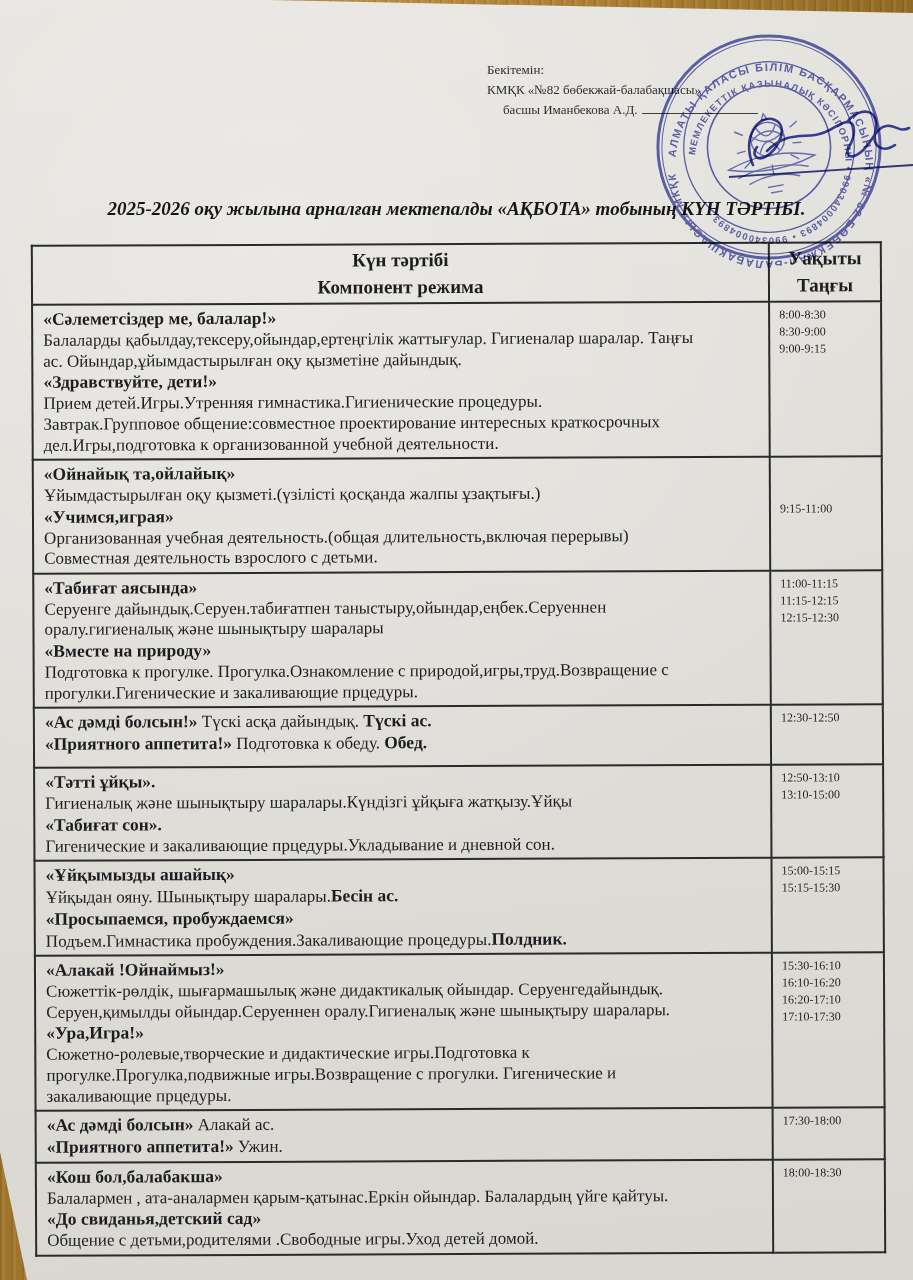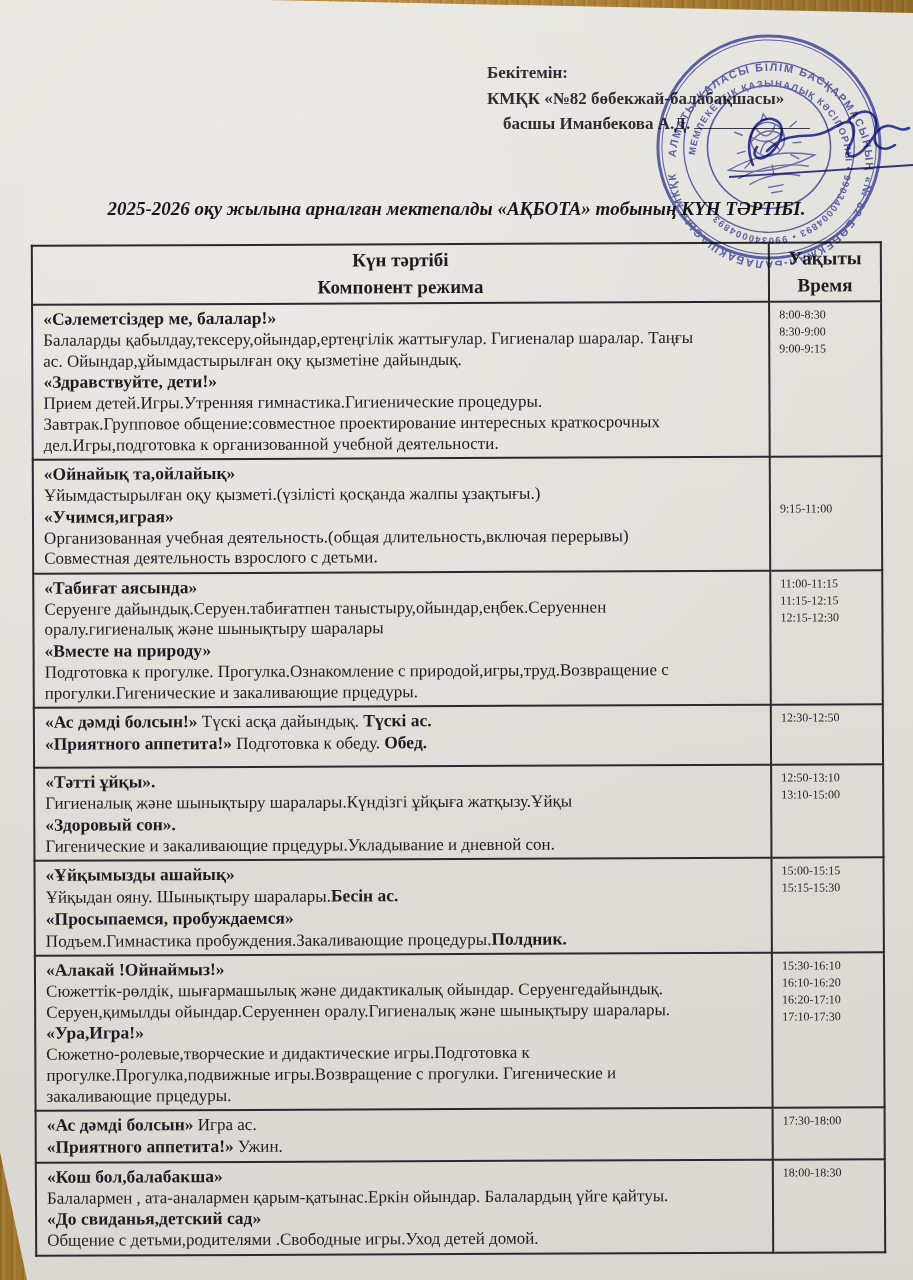--- a/index.html
+++ b/index.html
@@ -18,21 +18,21 @@
   
   .paper{
     position:absolute;inset:0;
     background:
       radial-gradient(circle at 30% 20%, rgba(255,255,255,.25), rgba(0,0,0,0) 55%),
       linear-gradient(175deg,#e6e4df 0%,#e0ded9 45%,#d9d7d2 100%);
     clip-path:polygon(0 0, 268px 0, 100% 13px, 100% 100%, 27px 100%, 0 1152px);
   }
   .approval{
     position:absolute;left:487px;top:60px;width:400px;
-    font-weight:bold;font-size:17px;line-height:1.5;color:#2e2e30;
+    font-weight:normal;font-size:13px;line-height:1.5;color:#2e2e30;
   }
   .approval .ln{white-space:nowrap;}
   .approval .ln-last{padding-left:16px;}
   .sig-underline{display:inline-block;width:116px;border-bottom:1.6px solid #3c3c44;height:14px;margin-left:4px;}
   .titles{
     position:absolute;left:0;top:196px;width:913px;text-align:center;
     font-weight:bold;font-style:italic;color:#17171a;line-height:1.32;
   }
   .titles .t1{font-size:19px;}
   .titles .t2{font-size:19.5px;letter-spacing:.2px;}
@@ -96,21 +96,21 @@
         <col style="width:112px">
       </colgroup>
     <thead>
       <tr>
         <th class="col-activity">
           <div>Күн  тәртібі</div>
           <div>Компонент режима</div>
         </th>
         <th class="col-time">
           <div>Уақыты</div>
-          <div>Время</div>
+          <div>Таңғы</div>
         </th>
       </tr>
     </thead>
     <tbody>
         <tr>
           <td class="cell-activity">
             <div class="line"><span class="seg bold">«Сәлеметсіздер ме, балалар!»</span></div>
             <div class="line"><span class="seg">Балаларды қабылдау,тексеру,ойындар,ертеңгілік жаттығулар. Гигиеналар шаралар. Таңғы</span></div>
             <div class="line"><span class="seg">ас. Ойындар,ұйымдастырылған оқу қызметіне дайындық.</span></div>
             <div class="line"><span class="seg bold">«Здравствуйте, дети!»</span></div>
@@ -157,21 +157,21 @@
             <div class="line"><span class="seg bold">«Приятного аппетита!»</span><span class="seg">  Подготовка к обеду. </span><span class="seg bold">Обед.</span></div>
           </td>
           <td class="cell-time">
             <div class="time-line">12:30-12:50</div>
           </td>
         </tr>
         <tr>
           <td class="cell-activity">
             <div class="line"><span class="seg bold">«Тәтті ұйқы».</span></div>
             <div class="line"><span class="seg">Гигиеналық және шынықтыру шаралары.Күндізгі ұйқыға жатқызу.Ұйқы</span></div>
-            <div class="line"><span class="seg bold">«Здоровый сон».</span></div>
+            <div class="line"><span class="seg bold">«Табиғат сон».</span></div>
             <div class="line"><span class="seg">Гигенические и закаливающие прцедуры.Укладывание и дневной сон.</span></div>
           </td>
           <td class="cell-time">
             <div class="time-line">12:50-13:10</div>
             <div class="time-line">13:10-15:00</div>
           </td>
         </tr>
         <tr>
           <td class="cell-activity">
             <div class="line"><span class="seg bold">«Ұйқымызды ашайық»</span></div>
@@ -196,21 +196,21 @@
           </td>
           <td class="cell-time">
             <div class="time-line">15:30-16:10</div>
             <div class="time-line">16:10-16:20</div>
             <div class="time-line">16:20-17:10</div>
             <div class="time-line">17:10-17:30</div>
           </td>
         </tr>
         <tr>
           <td class="cell-activity">
-            <div class="line"><span class="seg bold">«Ас дәмді болсын»</span><span class="seg"> Игра ас.</span></div>
+            <div class="line"><span class="seg bold">«Ас дәмді болсын»</span><span class="seg"> Алакай ас.</span></div>
             <div class="line"><span class="seg bold">«Приятного аппетита!»</span><span class="seg"> Ужин.</span></div>
           </td>
           <td class="cell-time">
             <div class="time-line">17:30-18:00</div>
           </td>
         </tr>
         <tr>
           <td class="cell-activity">
             <div class="line"><span class="seg bold">«Кош бол,балабакша»</span></div>
             <div class="line"><span class="seg">Балалармен , ата-аналармен қарым-қатынас.Еркін ойындар. Балалардың үйге қайтуы.</span></div>

